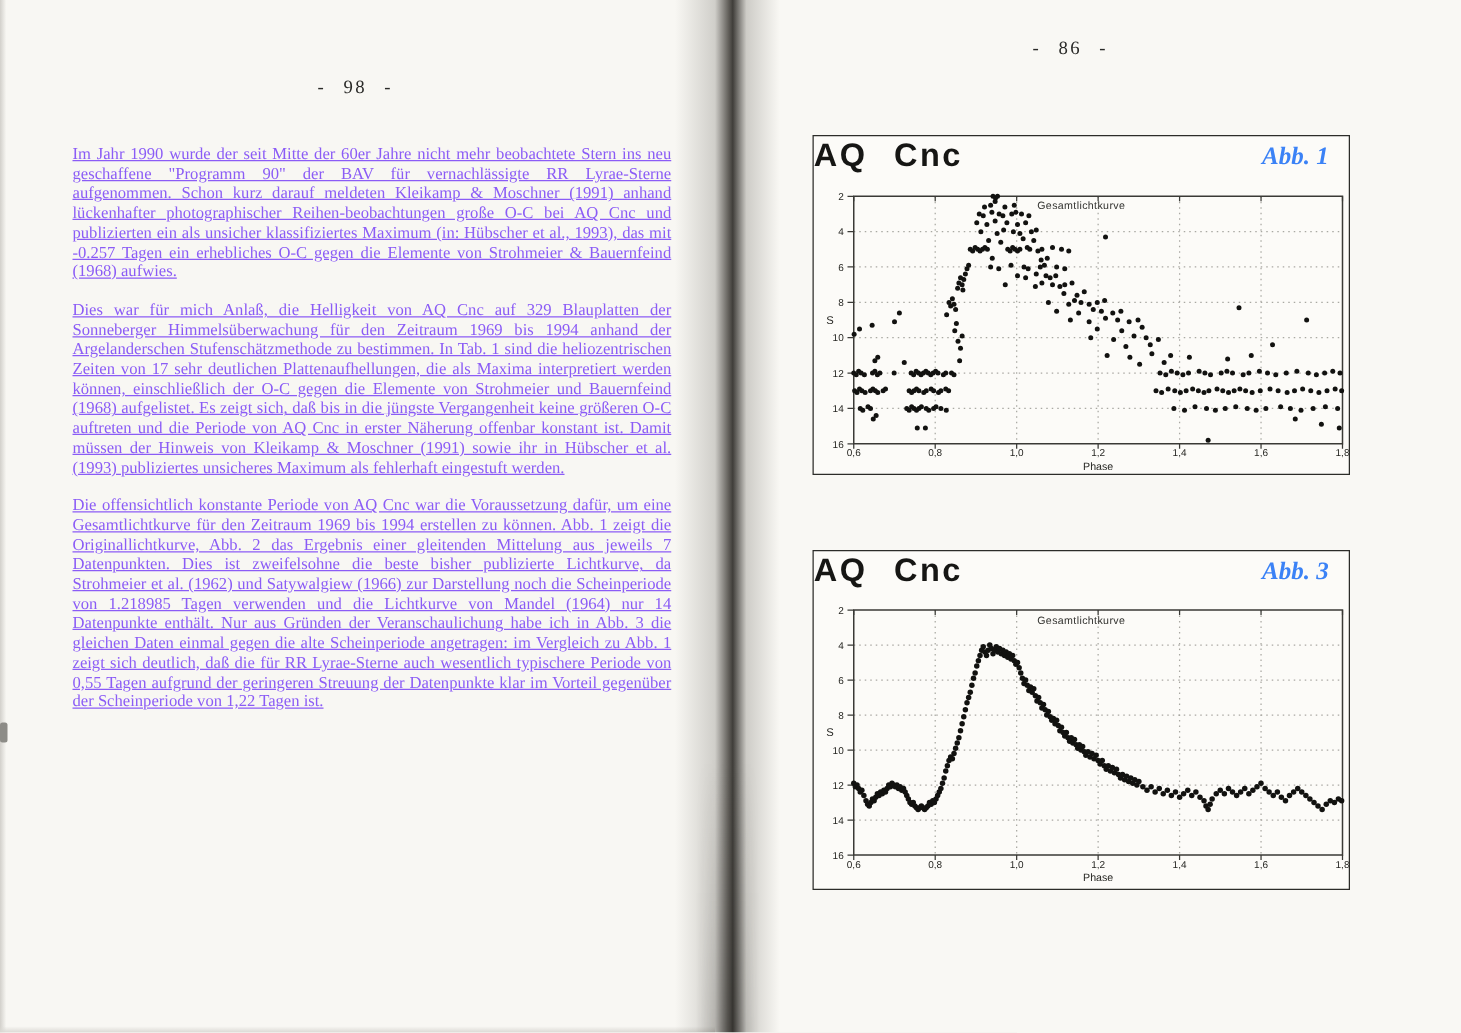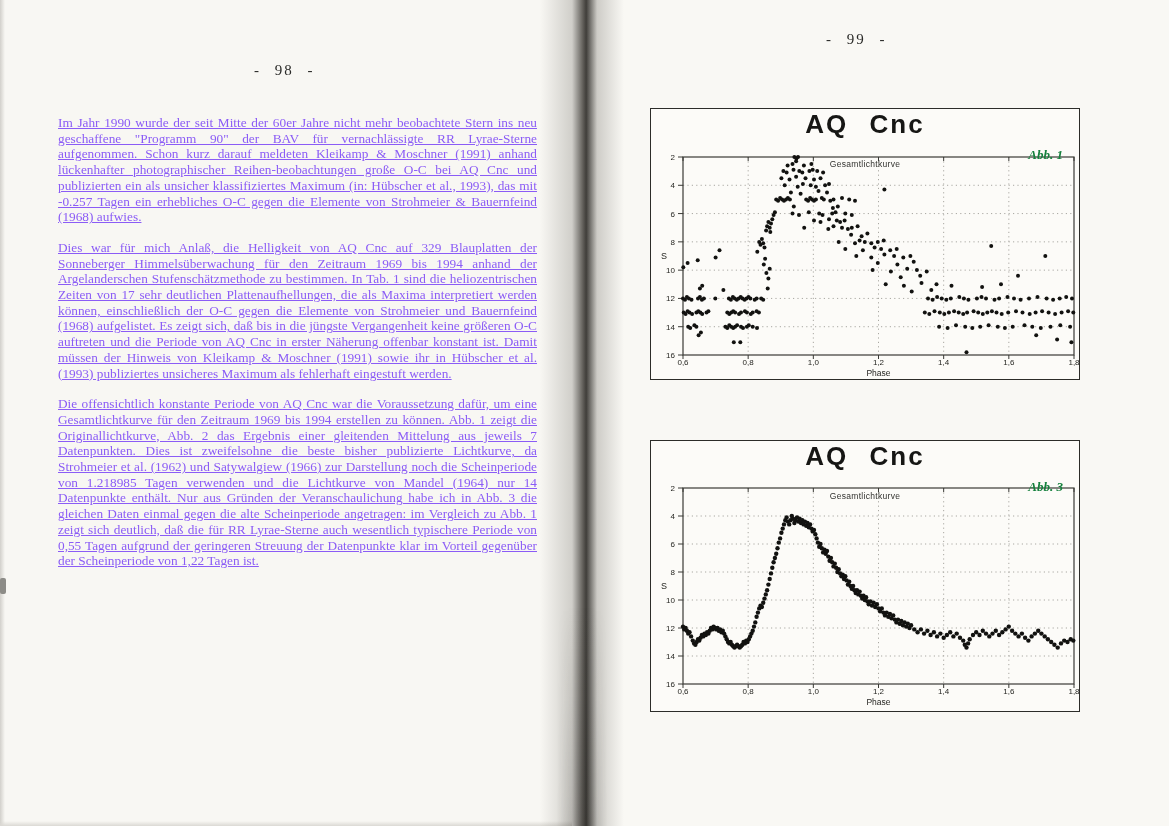--- a/index.html
+++ b/index.html
@@ -44,46 +44,46 @@
   .para{margin:0;text-align:justify;}
   .para.gap{margin-top:15px;}
 
   .chart-box{
     position:absolute;left:650px;width:428px;height:270px;
     background:#fcfbf8;border:1.5px solid #2c2c29;box-sizing:content-box;
   }
   .chart-box-1{top:108px;}
   .chart-box-2{top:440px;}
   .chart-title{
-    position:absolute;top:0px;left:0;width:100%;text-align:center;
+    position:absolute;top:0px;left:0;width:100%;
     font-family:"Liberation Sans",sans-serif;font-weight:bold;font-size:26px;
     letter-spacing:2px;word-spacing:12px;color:#161614;
   }
   .chart-fig-label{
     position:absolute;top:5px;right:16px;
     font-family:"Liberation Serif",serif;font-style:italic;font-weight:bold;
-    font-size:13px;color:#15803d;margin-top:33px;
+    font-size:20px;color:#3b82f6;
   }
   .chart-subtitle{
     position:absolute;top:30px;left:0;width:100%;text-align:center;
     font-family:"Liberation Sans",sans-serif;font-size:8.5px;letter-spacing:0.3px;color:#333330;margin-top:20px;
   }
   .chart-svg{position:absolute;left:0;top:0;}
 </style>
 </head>
 <body>
 
 <div class="page page-left"></div>
 <div class="page page-right"></div>
 <div class="edge-left"></div>
 <div class="edge-bottom"></div>
 <div class="speck"></div>
 
 <div class="page-number page-number-left">- 98 -</div>
-<div class="page-number page-number-right">- 99 -</div>
+<div class="page-number page-number-right">- 86 -</div>
 
 <div class="text-block">
     <p class="para">Im Jahr 1990 wurde der seit Mitte der 60er Jahre nicht mehr beobachtete Stern ins neu geschaffene "Programm 90" der BAV für vernachlässigte RR Lyrae-Sterne aufgenommen. Schon kurz darauf meldeten Kleikamp &amp; Moschner (1991) anhand lückenhafter photographischer Reihen-beobachtungen große O-C bei AQ Cnc und publizierten ein als unsicher klassifiziertes Maximum (in: Hübscher et al., 1993), das mit -0.257 Tagen ein erhebliches O-C gegen die Elemente von Strohmeier &amp; Bauernfeind (1968) aufwies.</p>
     <p class="para gap">Dies war für mich Anlaß, die Helligkeit von AQ Cnc auf 329 Blauplatten der Sonneberger Himmelsüberwachung für den Zeitraum 1969 bis 1994 anhand der Argelanderschen Stufenschätzmethode zu bestimmen. In Tab. 1 sind die heliozentrischen Zeiten von 17 sehr deutlichen Plattenaufhellungen, die als Maxima interpretiert werden können, einschließlich der O-C gegen die Elemente von Strohmeier und Bauernfeind (1968) aufgelistet. Es zeigt sich, daß bis in die jüngste Vergangenheit keine größeren O-C auftreten und die Periode von AQ Cnc in erster Näherung offenbar konstant ist. Damit müssen der Hinweis von Kleikamp &amp; Moschner (1991) sowie ihr in Hübscher et al. (1993) publiziertes unsicheres Maximum als fehlerhaft eingestuft werden.</p>
     <p class="para gap">Die offensichtlich konstante Periode von AQ Cnc war die Voraussetzung dafür, um eine Gesamtlichtkurve für den Zeitraum 1969 bis 1994 erstellen zu können. Abb. 1 zeigt die Originallichtkurve, Abb. 2 das Ergebnis einer gleitenden Mittelung aus jeweils 7 Datenpunkten. Dies ist zweifelsohne die beste bisher publizierte Lichtkurve, da Strohmeier et al. (1962) und Satywalgiew (1966) zur Darstellung noch die Scheinperiode von 1.218985 Tagen verwenden und die Lichtkurve von Mandel (1964) nur 14 Datenpunkte enthält. Nur aus Gründen der Veranschaulichung habe ich in Abb. 3 die gleichen Daten einmal gegen die alte Scheinperiode angetragen: im Vergleich zu Abb. 1 zeigt sich deutlich, daß die für RR Lyrae-Sterne auch wesentlich typischere Periode von 0,55 Tagen aufgrund der geringeren Streuung der Datenpunkte klar im Vorteil gegenüber der Scheinperiode von 1,22 Tagen ist.</p>
   </div>
 
 <div class="chart-box chart-box-1">
   <svg class="chart-svg" id="chart-svg-0" width="428" height="270" viewBox="0 0 428 270">
       <g stroke="#a9a8a2" stroke-width="1" stroke-dasharray="1.2 3.2">

